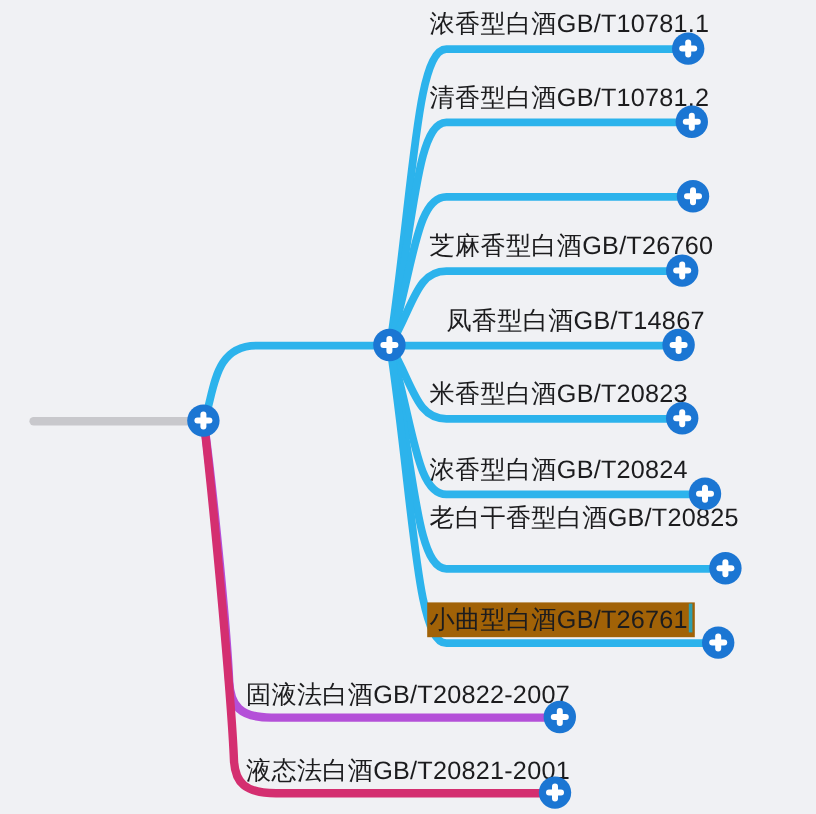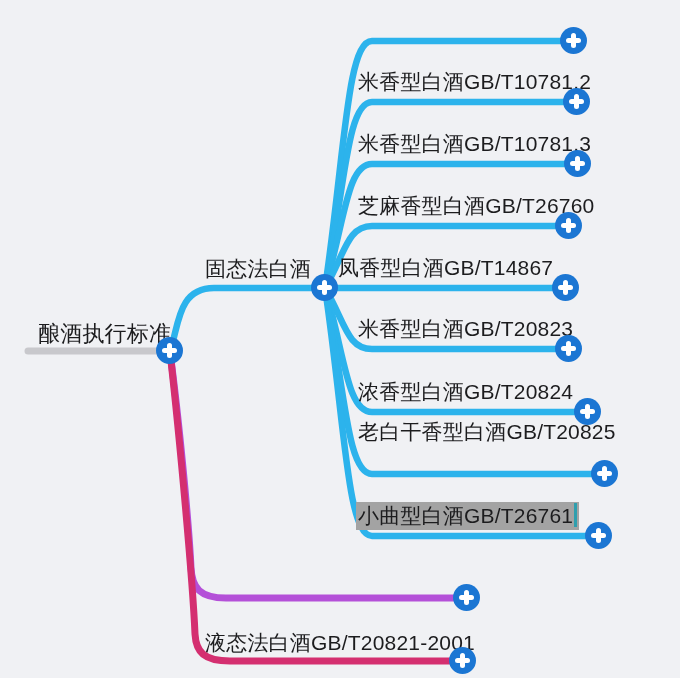--- a/index.html
+++ b/index.html
@@ -19,21 +19,21 @@
   .node-label{
     position:absolute;
     font-size:21px;
     line-height:26px;
     color:#1c1c1e;
     letter-spacing:0.2px;
     white-space:nowrap;
     cursor:default;
   }
   .node-label.editing{
-    background:#a3a3a3;
+    background:#a16207;
     padding:1px 2px;
     margin:-1px -2px;
   }
   .caret{
     display:inline-block;
     width:3px;height:24px;
     background:#2f9fae;
     vertical-align:-4px;
     margin-left:1px;
   }
@@ -75,36 +75,35 @@
     <path class="ln-blue" d="M 325 288 C 345 186 347 102 372 102 L 577 102"></path>
     <path class="ln-blue" d="M 325 288 C 345 220 347 164 372 164 L 578 164"></path>
     <path class="ln-blue" d="M 325 288 C 345 254 347 226 372 226 L 569 226"></path>
     <path class="ln-blue" d="M 325 288 L 566 288"></path>
     <path class="ln-blue" d="M 325 288 C 345 322 347 349 372 349 L 569 349"></path>
     <path class="ln-blue" d="M 325 288 C 345 356 347 412 372 412 L 588 412"></path>
     <path class="ln-blue" d="M 325 288 C 345 390 347 474 372 474 L 605 474"></path>
     <path class="ln-blue" d="M 325 288 C 345 424 347 536 372 536 L 599 536"></path>
   </svg>
 
-  <div class="node-label" style="left:38px;top:321px;font-size:22px">酿酒执行标准</div>
 
-  <div class="node-label" style="left:205px;top:256px">固态法白酒</div>
 
-  <div class="node-label" style="left:358px;top:69px">米香型白酒GB/T10781.2</div>
-  <div class="node-label" style="left:358px;top:131px">米香型白酒GB/T10781.3</div>
+  <div class="node-label" style="left:358px;top:8px">浓香型白酒GB/T10781.1</div>
+  <div class="node-label" style="left:358px;top:69px">清香型白酒GB/T10781.2</div>
   <div class="node-label" style="left:358px;top:193px">芝麻香型白酒GB/T26760</div>
-  <div class="node-label" style="left:338px;top:255px">凤香型白酒GB/T14867</div>
+  <div class="node-label" style="left:372px;top:255px">凤香型白酒GB/T14867</div>
   <div class="node-label" style="left:358px;top:316px">米香型白酒GB/T20823</div>
   <div class="node-label" style="left:358px;top:379px">浓香型白酒GB/T20824</div>
   <div class="node-label" style="left:358px;top:419px">老白干香型白酒GB/T20825</div>
 
   <div class="node-label editing" style="left:358px;top:503px">
     <span>小曲型白酒GB/T26761</span><span class="caret"></span>
   </div>
 
+  <div class="node-label" style="left:205px;top:567px">固液法白酒GB/T20822-2007</div>
   <div class="node-label" style="left:205px;top:630px">液态法白酒GB/T20821-2001</div>
 
   <div class="plus-btn" style="left:156px;top:337px">
     <span class="plus-icon"></span>
     </div>
   <div class="plus-btn" style="left:311px;top:274px">
     <span class="plus-icon"></span>
     </div>
 
   <div class="plus-btn" style="left:560px;top:27px">

